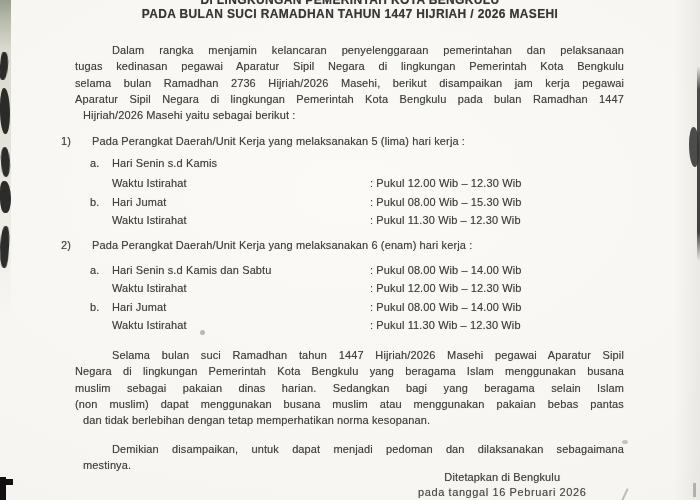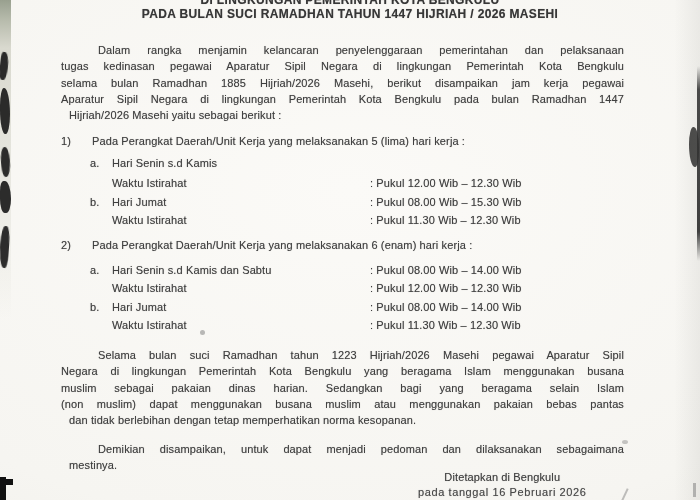--- a/index.html
+++ b/index.html
@@ -26,21 +26,21 @@
   }
   
   .para{
     position:absolute;left:61px;width:563px;
     font-size:11px;line-height:16.3px;
     text-shadow:0 0 .7px rgba(63,63,63,.5);
   }
   .p1{top:42px}
   .p2{top:347px}
   .p3{top:441px}
-  .line{text-align:justify;text-align-last:justify;}
+  .line{text-align:justify;text-align-last:justify;margin-left:14px;}
   .line.last{text-align-last:left;padding-left:8px;}
   .line.indent{padding-left:37px;}
   .it{}
   
   #schedule{
     position:absolute;left:61px;top:134px;width:563px;font-size:11px;
     text-shadow:0 0 .7px rgba(63,63,63,.5);
   }
   .sec{position:absolute;left:0;width:100%;}
   .sec1{top:0;}
@@ -92,21 +92,21 @@
   <div class="doc">
 
     <div class="title">
       <div>DI LINGKUNGAN PEMERINTAH KOTA BENGKULU</div>
       <div>PADA BULAN SUCI RAMADHAN TAHUN 1447 HIJRIAH / 2026 MASEHI</div>
     </div>
 
     <div class="para p1" id="para1">
         <div class="line indent">Dalam rangka menjamin kelancaran penyelenggaraan pemerintahan dan pelaksanaan</div>
         <div class="line">tugas kedinasan pegawai Aparatur Sipil Negara di lingkungan Pemerintah Kota Bengkulu</div>
-        <div class="line">selama bulan Ramadhan 1885 Hijriah/2026 Masehi, berikut disampaikan jam kerja pegawai</div>
+        <div class="line">selama bulan Ramadhan 2736 Hijriah/2026 Masehi, berikut disampaikan jam kerja pegawai</div>
         <div class="line">Aparatur Sipil Negara di lingkungan Pemerintah Kota Bengkulu pada bulan Ramadhan 1447</div>
         <div class="line last">Hijriah/2026 Masehi yaitu sebagai berikut :</div>
       </div>
 
     <div id="schedule">
         <div class="sec sec1">
           <div class="sec-h">
             <span>1)</span>
             <span>Pada Perangkat Daerah/Unit Kerja yang melaksanakan 5 (lima) hari kerja :</span>
           </div>
@@ -152,21 +152,21 @@
           </div>
           <div class="row r3">
             <span></span>
             <span>Waktu Istirahat</span>
             <span class="time">: Pukul 11.30 Wib – 12.30 Wib</span>
           </div>
         </div>
       </div>
 
     <div class="para p2" id="para2">
-        <div class="line indent">Selama bulan suci Ramadhan tahun 1223 Hijriah/2026 Masehi pegawai Aparatur Sipil</div>
+        <div class="line indent">Selama bulan suci Ramadhan tahun 1447 Hijriah/2026 Masehi pegawai Aparatur Sipil</div>
         <div class="line">Negara di lingkungan Pemerintah Kota Bengkulu yang beragama Islam menggunakan busana</div>
         <div class="line">muslim sebagai pakaian dinas harian. Sedangkan bagi yang beragama selain Islam</div>
         <div class="line"><span class="it">(non muslim)</span><span> dapat menggunakan busana muslim atau menggunakan pakaian bebas pantas</span></div>
         <div class="line last">dan tidak berlebihan dengan tetap memperhatikan norma kesopanan.</div>
       </div>
 
     <div class="para p3" id="para3">
         <div class="line indent">Demikian disampaikan, untuk dapat menjadi pedoman dan dilaksanakan sebagaimana</div>
         <div class="line last">mestinya.</div>
       </div>

